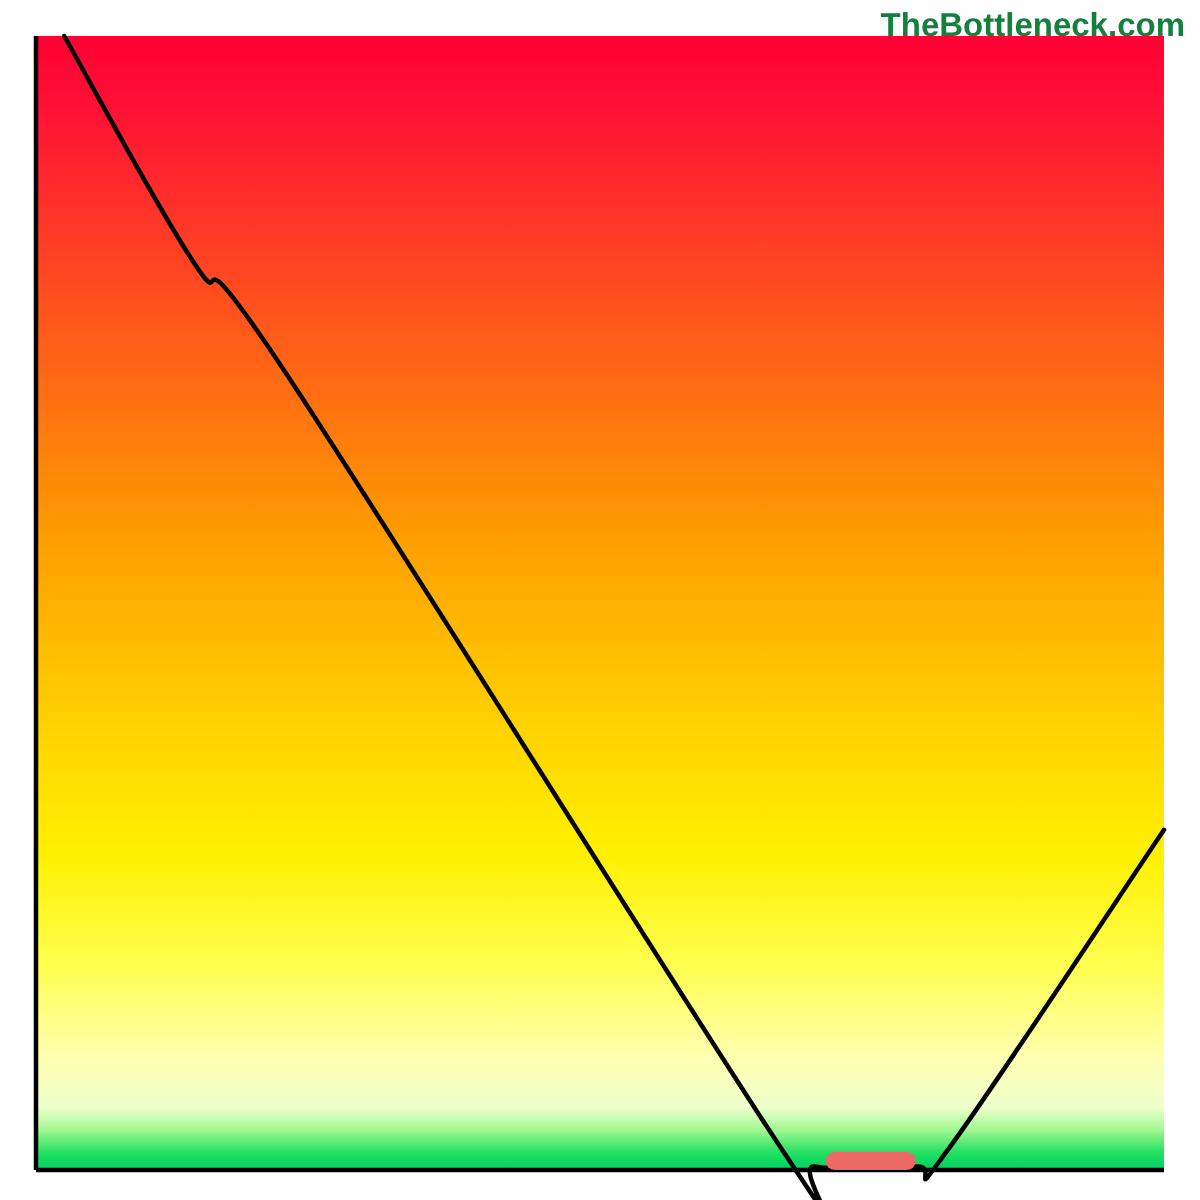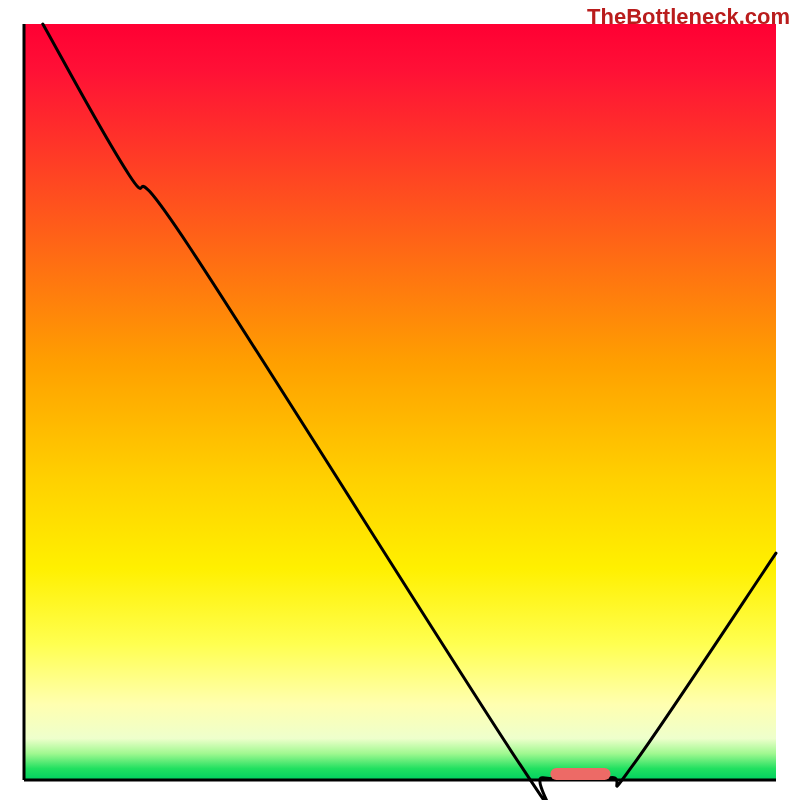--- a/index.html
+++ b/index.html
@@ -14,21 +14,21 @@
     position: relative;
     width: 800px;
     height: 800px;
   }
   .watermark {
     position: absolute;
     top: 4px;
     right: 10px;
     font-size: 22px;
     font-weight: bold;
-    color: #b91c1c;
+    color: #15803d;
     z-index: 10;
   }
   svg.plot {
     position: absolute;
     top: 0;
     left: 0;
   }
 </style>
 </head>
 <body>

